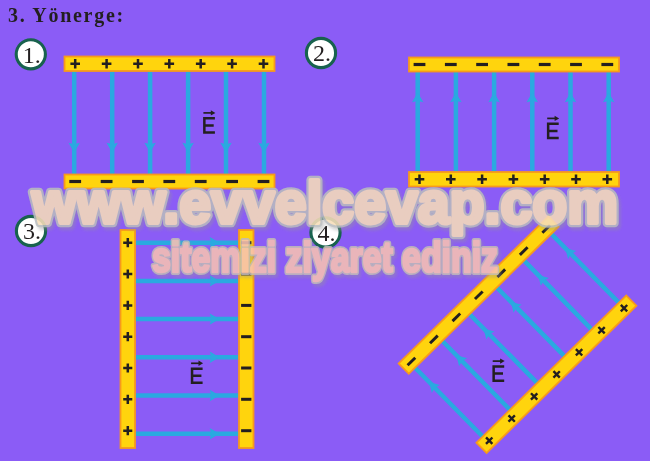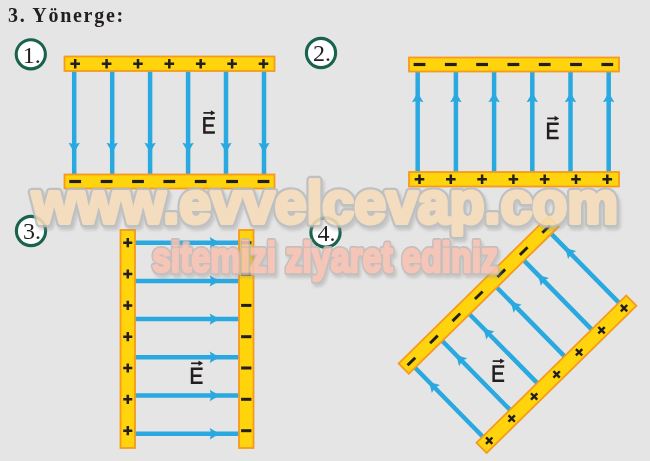--- a/index.html
+++ b/index.html
@@ -1,16 +1,16 @@
 <!DOCTYPE html>
 <html><head>
 <meta charset="utf-8">
 <style>
   html,body{margin:0;padding:0;}
-  #page{position:relative;width:650px;height:461px;background:#e5e5e5;overflow:hidden;
+  #page{position:relative;width:650px;height:461px;background:#8b5cf6;overflow:hidden;
         font-family:"Liberation Sans",sans-serif;}
 
 </style>
 </head>
 <body>
 <div id="page">
 <svg width="650" height="461" viewBox="0 0 650 461" style="position:absolute;left:0;top:0">
 <line x1="74.2" y1="69.0" x2="74.2" y2="176.5" stroke="#2aa9e0" stroke-width="4.5"></line>
       <path d="M74.2 152.5 L68.5 142.7 L74.2 144.3 L79.9 142.7 Z" fill="#2aa9e0"></path>
 <line x1="112.2" y1="69.0" x2="112.2" y2="176.5" stroke="#2aa9e0" stroke-width="4.5"></line>

